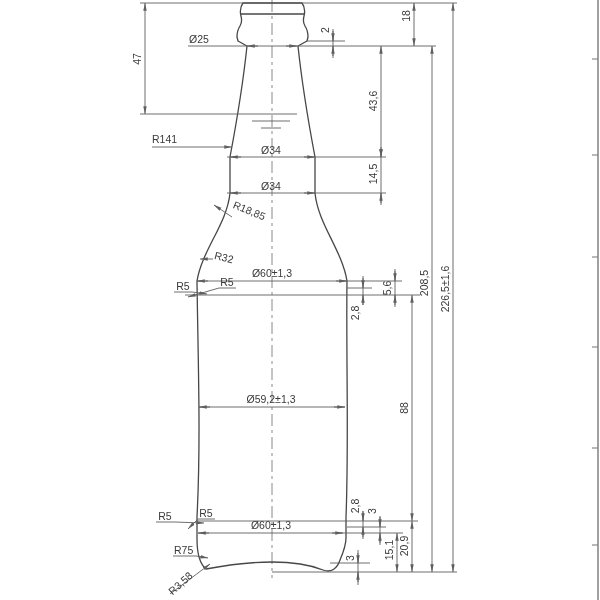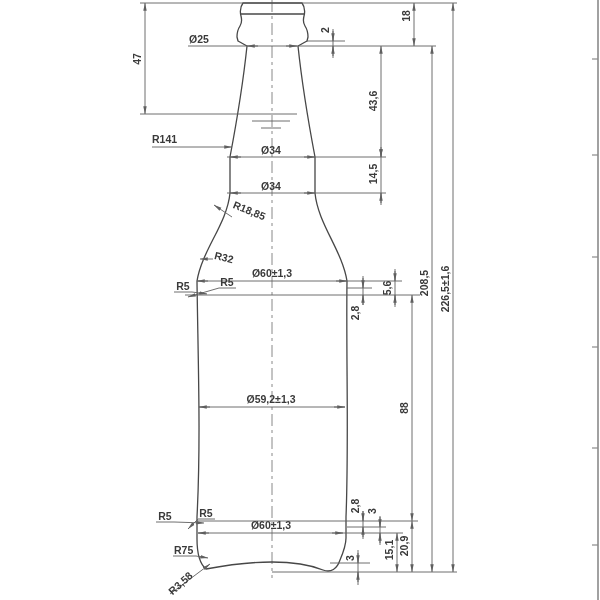--- a/index.html
+++ b/index.html
@@ -1,17 +1,17 @@
 <!DOCTYPE html>
 <html><head>
 <meta charset="utf-8">
 <style>
   html,body{margin:0;padding:0;background:#fff;}
   .stage{width:600px;height:600px;position:relative;background:#ffffff;overflow:hidden;
-         font-family:"Liberation Sans", sans-serif;font-weight:bold;}
+         font-family:"Liberation Sans", sans-serif;}
   svg text{font-family:"Liberation Sans", sans-serif;font-size:10.5px;fill:#3a3a3a;}
   .outline{fill:none;stroke:#474747;stroke-width:1.3;stroke-linejoin:round;}
   .thin{fill:none;stroke:#5f5f5f;stroke-width:0.9;}
   .center{fill:none;stroke:#6b6b6b;stroke-width:0.8;stroke-dasharray:12 4 3 4;}
   .frame{stroke:#8a8a8a;stroke-width:1.6;}
   .tick{stroke:#8a8a8a;stroke-width:1.2;}
 </style>
 </head>
 <body>
 

